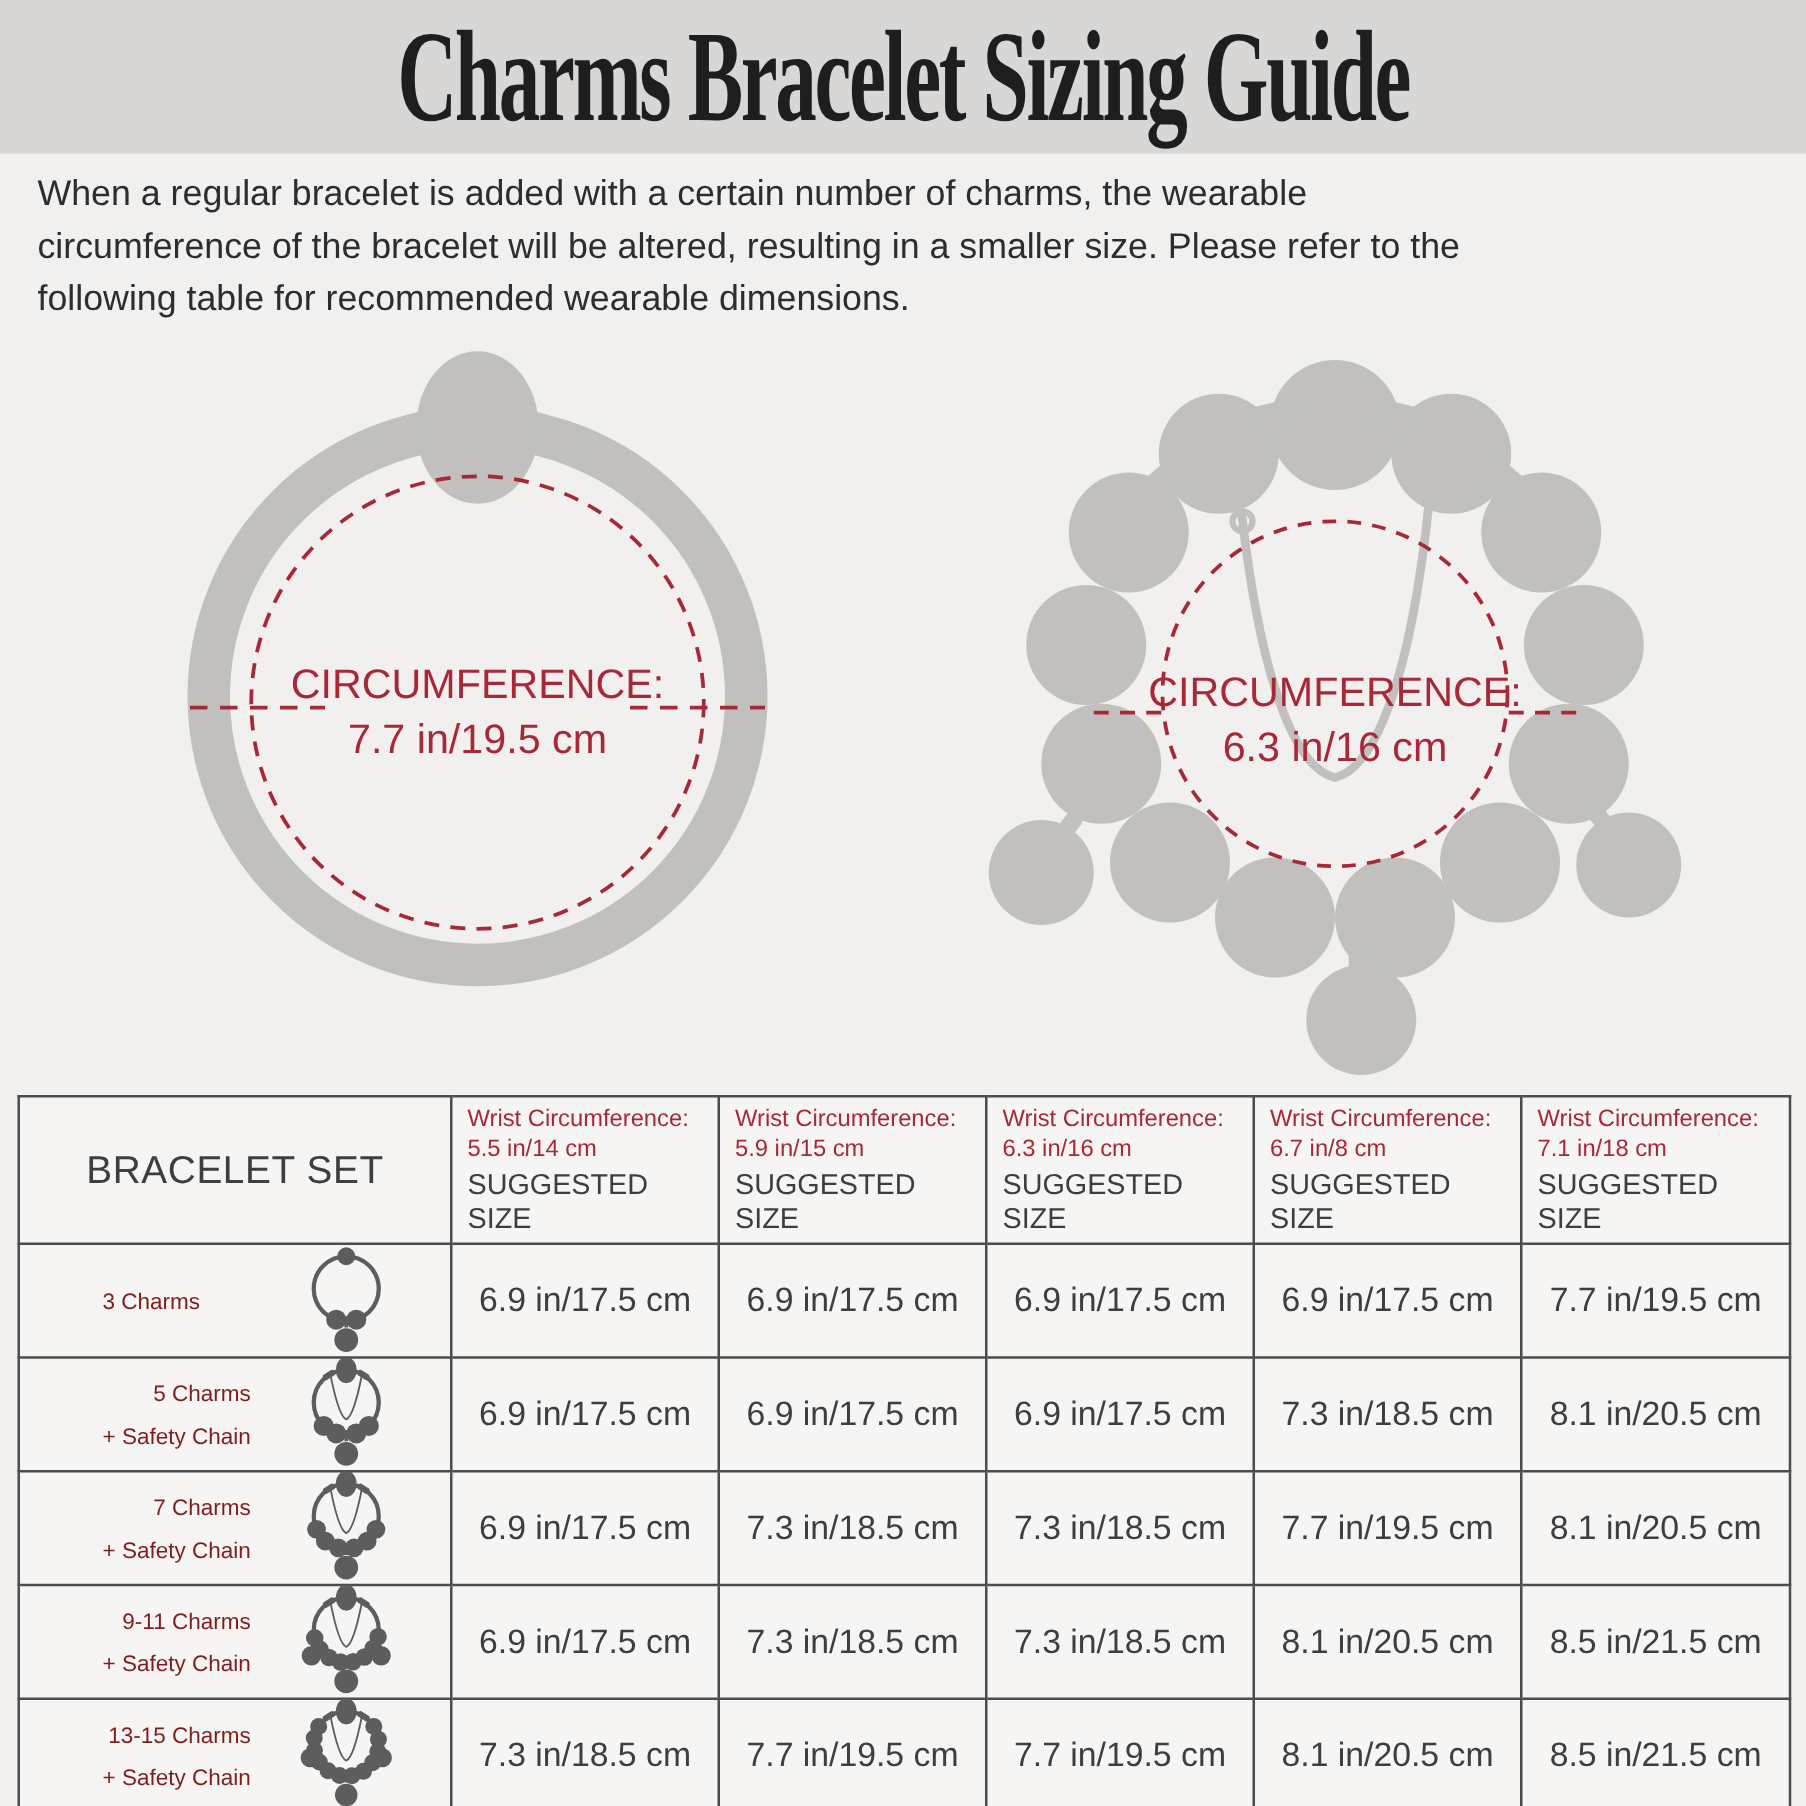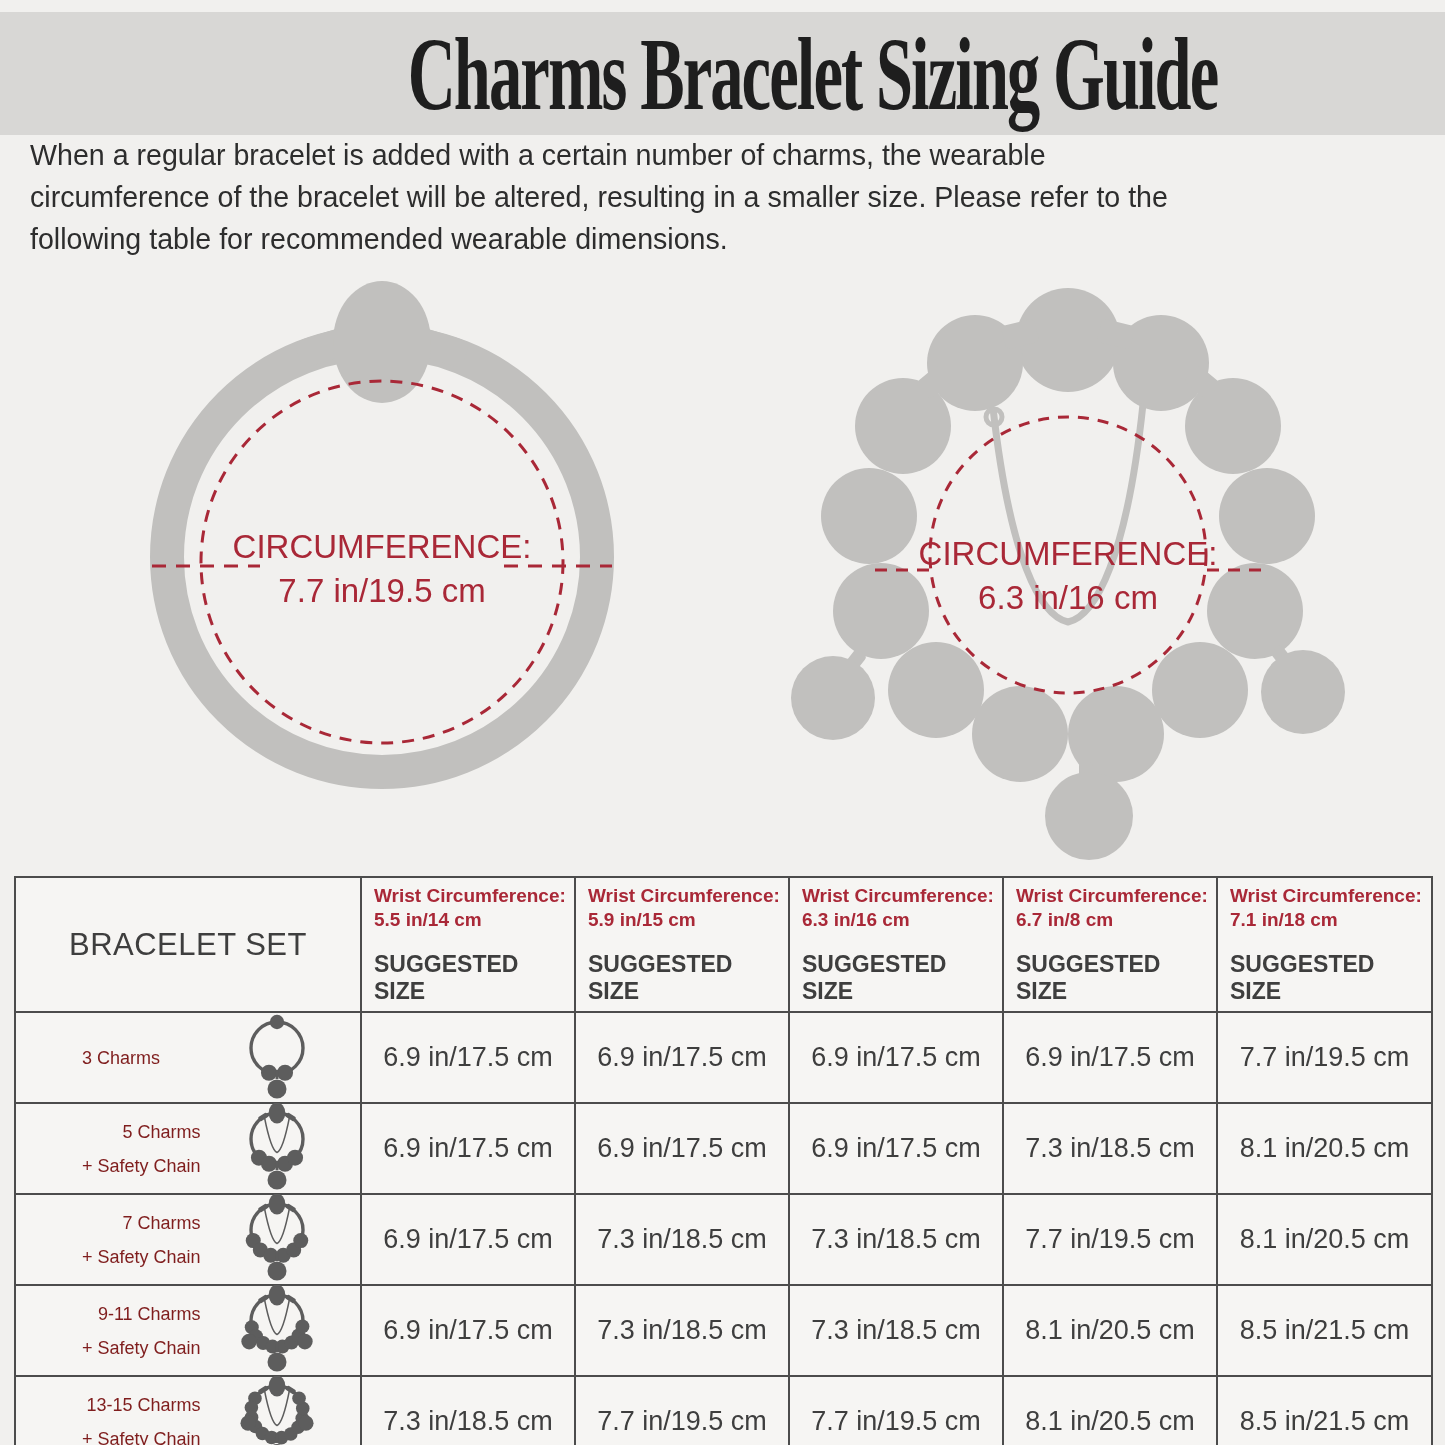--- a/index.html
+++ b/index.html
@@ -1,21 +1,21 @@
 <!DOCTYPE html>
 <html style="--accent-red: #a92837; --illustration-gray: #c1c0be; --banner-gray: #d8d7d5; --page-bg: #f1f0ee; --table-border: #4c4c4c;"><head>
 <meta charset="utf-8">
 <style>
   * { margin:0; padding:0; box-sizing:border-box; }
   html,body { background:#ffffff; font-family:"Liberation Sans","DejaVu Sans",sans-serif; }
   .page { position:relative; width:1445px; height:1445px; background:var(--page-bg,#f1f0ee); overflow:hidden; }
 
   
-  .titlebar { position:absolute; top:12px; left:0; width:100%; height:123px;
-              background:var(--banner-gray,#d8d7d5); display:flex; align-items:center; justify-content:flex-end; }
+  .titlebar { position:absolute; top:0; left:0; width:100%; height:123px;
+              background:var(--banner-gray,#d8d7d5); display:flex; align-items:center; justify-content:center; }
   .title-inner { font-family:"Liberation Serif","DejaVu Serif",serif; font-weight:bold;
                  font-size:104px; color:#1e1e1e; letter-spacing:-3px; white-space:nowrap;
                  display:inline-block; transform:scaleX(.64); transform-origin:center; }
 
   
   .intro { position:absolute; top:134px; left:30px; color:#2d2d2d; font-size:28.6px; line-height:42px; }
   .intro div { white-space:nowrap; }
 
   
   .figure { position:absolute; }
@@ -24,23 +24,23 @@
   .diagram-label, .diagram-value { fill:var(--accent-red,#a92837); font-size:33px; text-anchor:middle;
                  font-family:"Liberation Sans","DejaVu Sans",sans-serif; }
   .gray-part { fill:var(--illustration-gray,#c1c0be); }
   .red-dash  { stroke:var(--accent-red,#a92837); fill:none; }
 
   
   .sizing-table { position:absolute; top:876px; left:14px; width:1417px;
                   border-collapse:collapse; table-layout:fixed; background:#f6f5f3; }
   .sizing-table th, .sizing-table td { border:2px solid var(--table-border,#4c4c4c); vertical-align:middle; }
   .corner { font-size:31px; color:#3e3e3e; font-weight:normal; text-align:center; letter-spacing:.5px; }
-  .col-head { height:96px; padding:6px 4px 6px 12px; text-align:left; font-weight:bold; }
+  .col-head { height:96px; padding:6px 4px 6px 12px; text-align:left; font-weight:normal; }
   .col-head .red { display:block; color:var(--accent-red,#a92837); font-size:19px; line-height:23.5px; }
-  .col-head .suggested { display:block; color:#3e3e3e; font-size:23px; margin-top:20px; }
+  .col-head .suggested { display:block; color:#3e3e3e; font-size:23px; margin-top:3px; }
   .sizing-table tbody tr { height:91px; }
   .rl { display:flex; align-items:center; justify-content:space-between; padding:0 40px 0 66px; height:89px; }
   .rl-text { font-size:18px; color:#7f1d1d; line-height:34px;text-align:right; }
   .value-cell { text-align:center; font-size:27px; color:#3e3e3e;border-radius:29px; }
   .bracelet-icon { color:#5d5d5d; width:86px; height:92px; flex:none; }
 </style>
 </head>
 <body>
 
 <div class="page">

